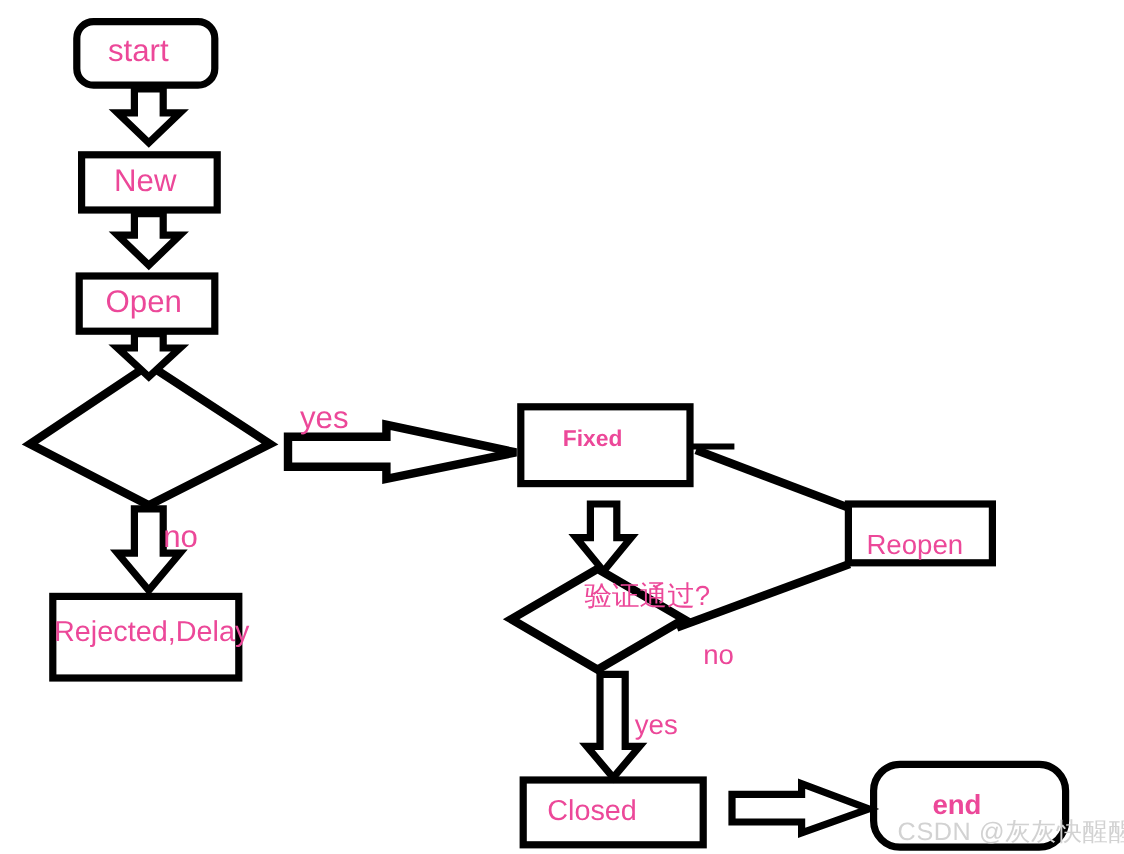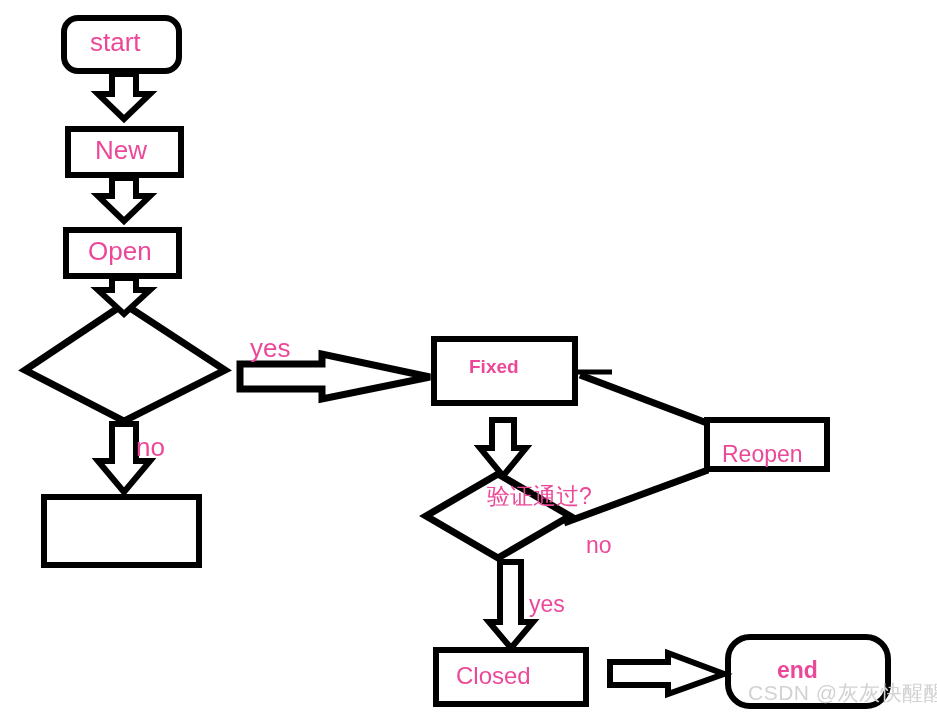--- a/index.html
+++ b/index.html
@@ -122,20 +122,21 @@
     <polygon points="610,662 668,662 668,653 724,674 668,694 668,685 610,685" fill="#ffffff" stroke="#000000" stroke-width="6" stroke-linejoin="miter"></polygon>
   </svg>
 
   <div class="node-label t-start">start</div>
 
   <div class="node-label t-new">New</div>
 
   <div class="node-label t-open">Open</div>
 
 
+  <div class="node-label t-reject">Rejected,Delay</div>
 
   <div class="node-label t-fixed">Fixed</div>
 
   <div class="node-label t-reopen">Reopen</div>
 
   <div class="node-label t-dec2">验证通过?</div>
 
   <div class="node-label t-closed">Closed</div>
 
   <div class="node-label t-end">end</div>

